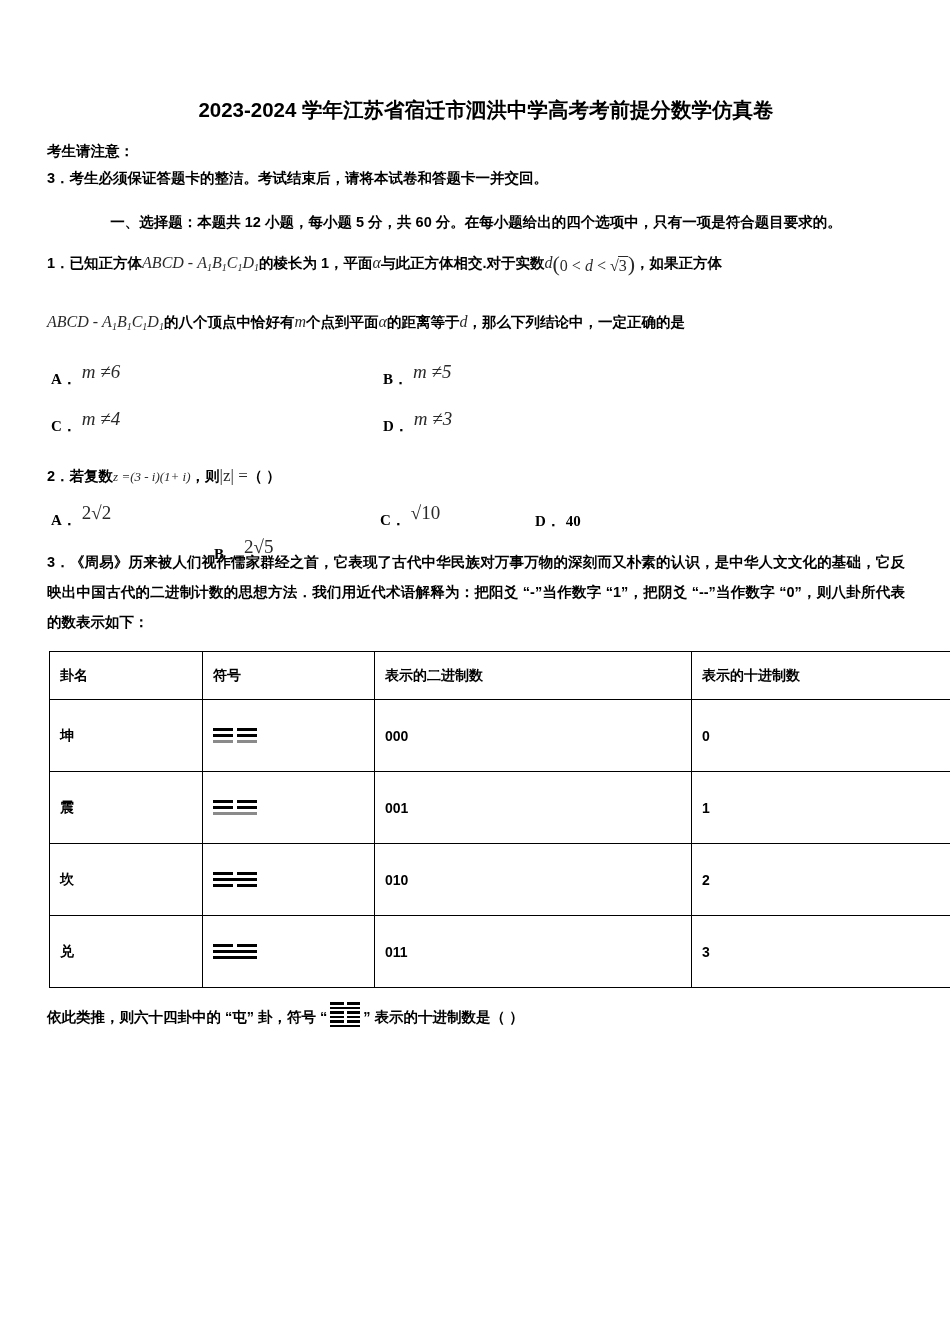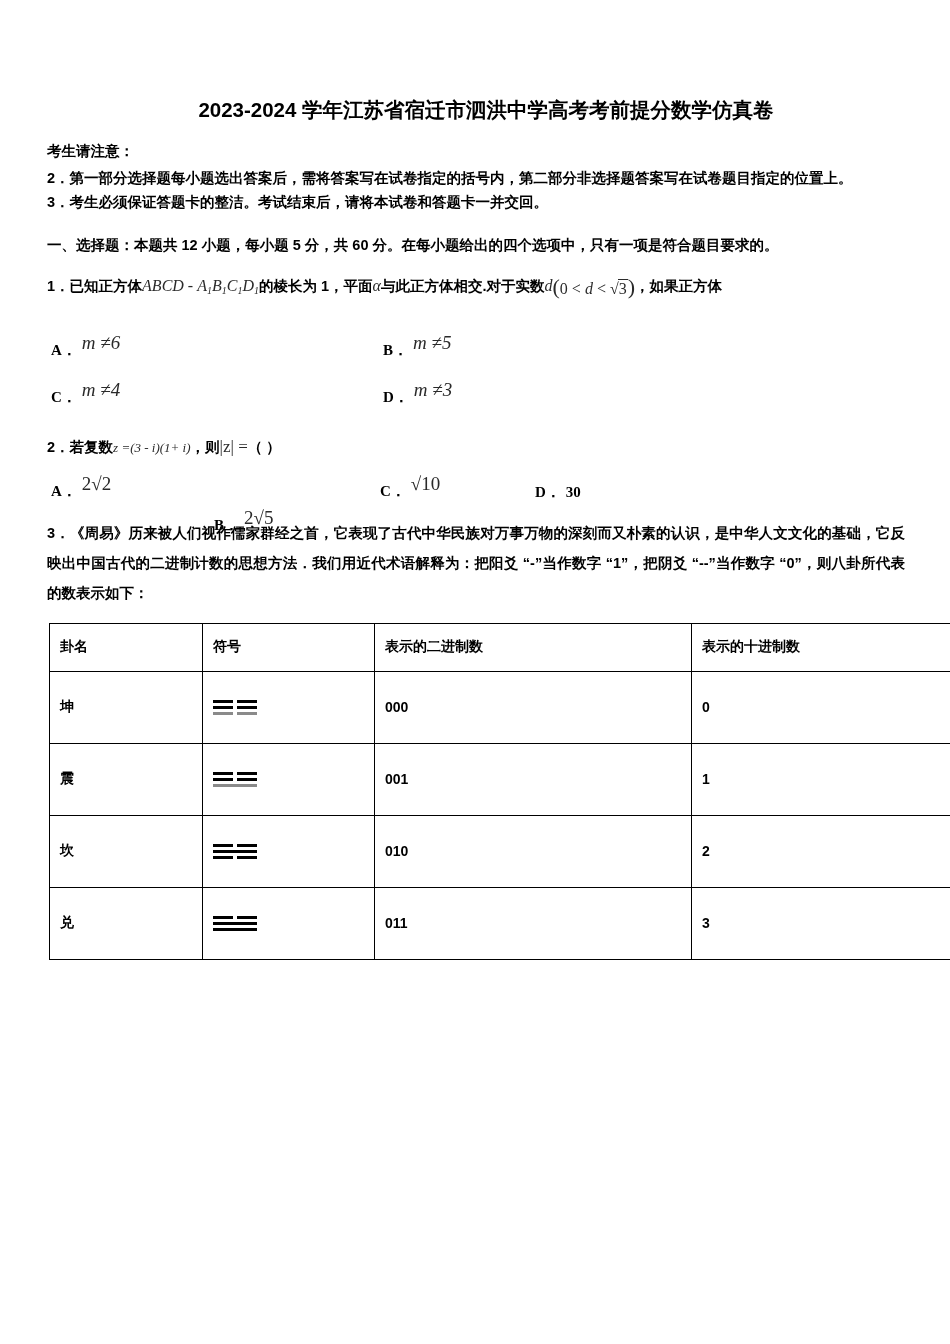--- a/index.html
+++ b/index.html
@@ -58,20 +58,21 @@
     text-align: justify;
   }
 
   
   .section-head {
     font-family: "Liberation Sans", "DejaVu Sans", sans-serif;
     font-weight: bold;
     font-size: 14.5px;
     margin: 22px 0 0 0;
     line-height: 1.3;
+    text-align: center;
   }
 
   
   .q {
     font-family: "Liberation Sans", "DejaVu Sans", sans-serif;
     font-weight: bold;
     font-size: 14.5px;
     line-height: 1.9;
     margin: 11px 0 0 0;
     text-align: justify;
@@ -241,48 +242,50 @@
 </head>
 <body>
 
 <div class="page">
 <div class="inner">
 
   <div class="doc-title">2023-2024 学年江苏省宿迁市泗洪中学高考考前提分数学仿真卷</div>
 
   <div>
     <p class="notice-head">考生请注意：</p>
-    <p class="notice-line">2．第一部分选择题每小题选出答案后，需将答案写在试卷指定的括号内，第二部分非选择题答案写在试卷题目指定的位置上。</p>
     <p class="notice-line">3．考生必须保证答题卡的整洁。考试结束后，请将本试卷和答题卡一并交回。</p>
   </div>
 
   <div class="section-head">一、选择题：本题共 12 小题，每小题 5 分，共 60 分。在每小题给出的四个选项中，只有一项是符合题目要求的。</div>
 
   <div class="q">
     <span>1．</span><span>已知正方体</span><span class="mi">ABCD<span class="mn"> - </span>A<span class="sub">1</span>B<span class="sub">1</span>C<span class="sub">1</span>D<span class="sub">1</span></span><span>的棱长为 1，平面</span><span class="mi">α</span><span>与此正方体相交.对于实数</span><span class="mi">d</span><span class="paren-big">(<span class="mn">0 &lt; </span><span class="mi" style="font-size:16px">d</span><span class="mn"> &lt; </span><span class="sqrt" style="font-size:16px">√<span class="rad">3</span></span>)</span><span>，如果正方体</span>
+  </div>
+  <div class="q" style="margin-top:22px;">
+    <span class="mi">ABCD<span class="mn"> - </span>A<span class="sub">1</span>B<span class="sub">1</span>C<span class="sub">1</span>D<span class="sub">1</span></span><span>的八个顶点中恰好有</span><span class="mi">m</span><span>个点到平面</span><span class="mi">α</span><span>的距离等于</span><span class="mi">d</span><span>，那么下列结论中，一定正确的是</span>
   </div>
 
   <div class="choices choices-2col" style="margin-top:18px;">
     <span class="ch" style="left:4px; top:12px;"><span class="lbl">A．</span><span class="val val-math">m ≠6</span></span>
     <span class="ch" style="left:336px; top:12px;"><span class="lbl">B．</span><span class="val val-math">m ≠5</span></span>
   </div>
   <div class="choices choices-2col second">
     <span class="ch" style="left:4px; top:10px;"><span class="lbl">C．</span><span class="val val-math">m ≠4</span></span>
     <span class="ch" style="left:336px; top:10px;"><span class="lbl">D．</span><span class="val val-math">m ≠3</span></span>
   </div>
 
   <div class="q" style="margin-top:10px;">
     <span>2．</span><span>若复数</span><span class="mi" style="font-size:13px;">z =(3 - i)(1+ i)</span><span>，则</span><span class="abs-bar">|z| =</span><span>（    ）</span>
   </div>
 
   <div class="choices choices-4col" style="margin-top:12px;">
     <span class="ch" style="left:4px; top:4px;"><span class="lbl">A．</span><span class="val val-math" style="font-style:normal;">2√2</span></span>
     <span class="ch" style="left:167px; top:4px;margin-top:34px;"><span class="lbl">B．</span><span class="val val-math" style="font-style:normal;">2√5</span></span>
     <span class="ch" style="left:333px; top:4px;"><span class="lbl">C．</span><span class="val val-math" style="font-style:normal;">√10</span></span>
-    <span class="ch" style="left:488px; top:8px;"><span class="lbl">D．</span><span class="val val-plain">30</span></span>
+    <span class="ch" style="left:488px; top:8px;"><span class="lbl">D．</span><span class="val val-plain">40</span></span>
   </div>
 
   <div class="q" style="margin-top:10px; line-height:2.05;">
     <span>3．</span><span class="q-body">《周易》历来被人们视作儒家群经之首，它表现了古代中华民族对万事万物的深刻而又朴素的认识，是中华人文文化的基础，它反映出中国古代的二进制计数的思想方法．我们用近代术语解释为：把阳爻 “-”当作数字 “1”，把阴爻 “--”当作数字 “0”，则八卦所代表的数表示如下：</span>
   </div>
 
   <table class="bagua">
     <thead>
       <tr>
         <th class="col-name">卦名</th>
@@ -328,16 +331,21 @@
           <span class="trigram">
             <span class="tline broken"></span><span class="tline solid"></span><span class="tline solid"></span>
           </span>
         </td>
         <td>011</td>
         <td>3</td>
       </tr>
     </tbody>
   </table>
 
+  <div class="tail-line">
+    <span>依此类推，则六十四卦中的 “屯” 卦，符号 “</span><span class="hexagram">
+      <span class="tline broken"></span><span class="tline solid"></span><span class="tline broken"></span><span class="tline broken"></span><span class="tline broken"></span><span class="tline solid"></span>
+    </span><span>” 表示的十进制数是（ ）</span>
+  </div>
 
 
 </div>
 </div>
 
 </body></html>

